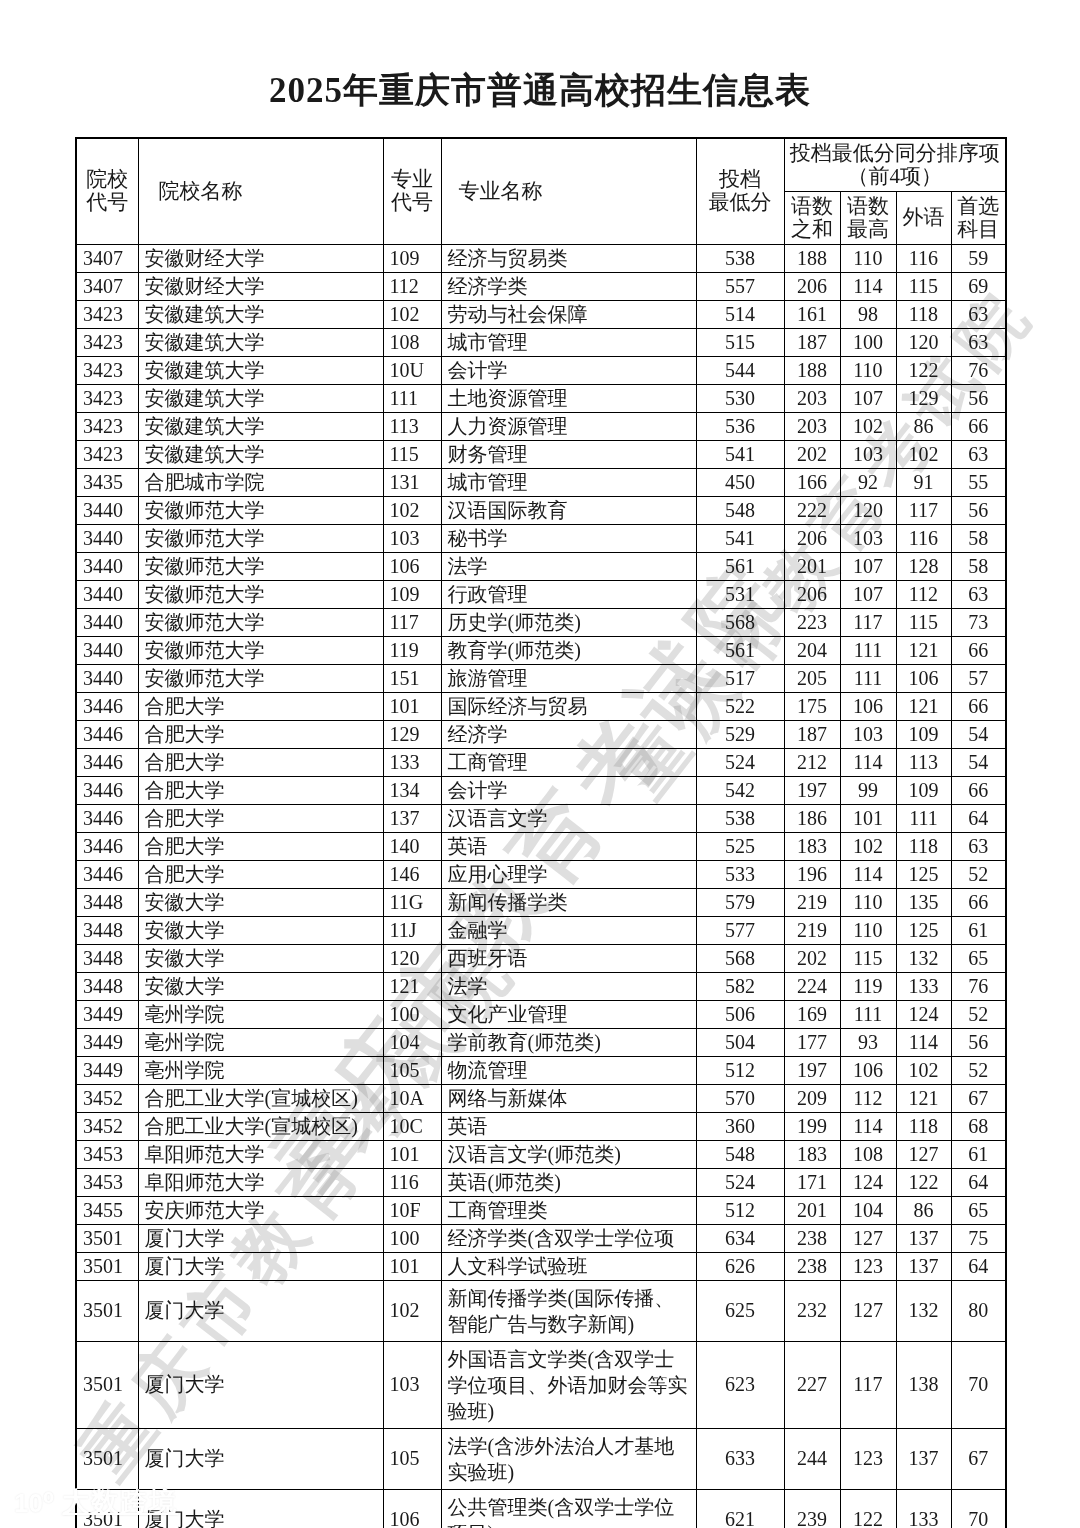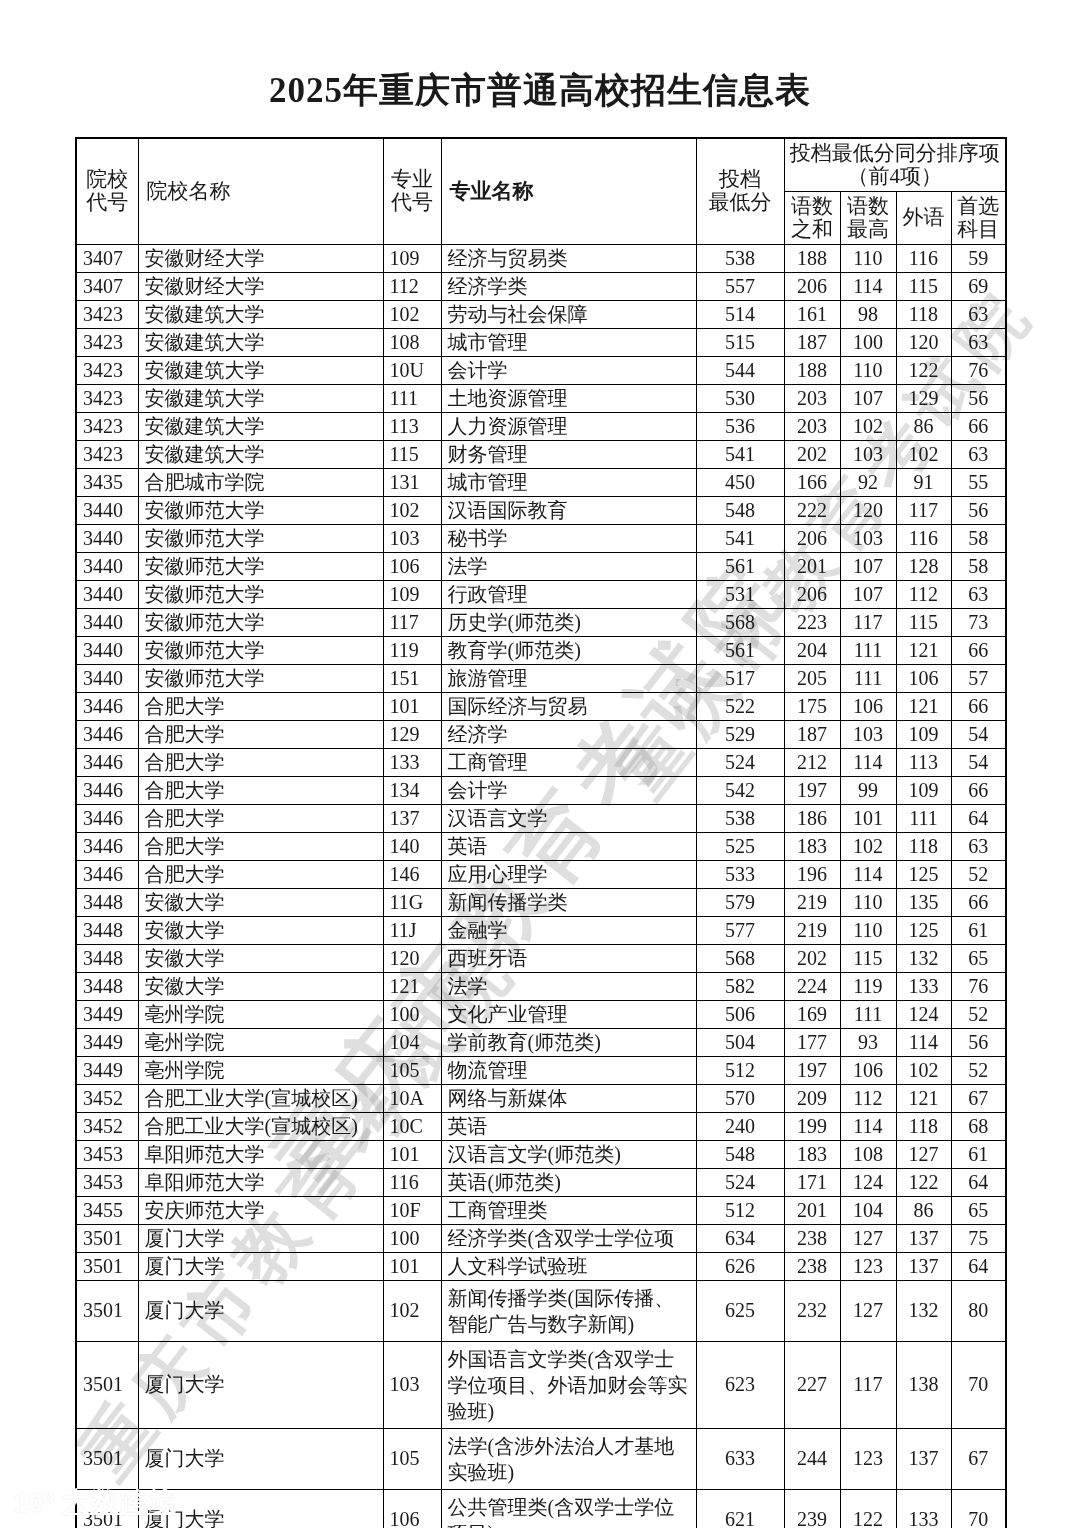--- a/index.html
+++ b/index.html
@@ -170,26 +170,26 @@
         <col class="c-max">
         <col class="c-for">
         <col class="c-pref">
       </colgroup>
       <thead>
         <tr>
           <th rowspan="2" class="vstack">
             <div>院校</div>
             <div>代号</div>
           </th>
-          <th rowspan="2" style="text-align:left;padding-left:8px;">院校名称</th>
+          <th rowspan="2" style="text-align:left;padding-left:20px;">院校名称</th>
           <th rowspan="2" class="vstack">
             <div>专业</div>
             <div>代号</div>
           </th>
-          <th rowspan="2" style="text-align:left;padding-left:8px;font-weight:bold;">专业名称</th>
+          <th rowspan="2" style="text-align:left;padding-left:17px;">专业名称</th>
           <th rowspan="2" class="vstack">
             <div>投档</div>
             <div>最低分</div>
           </th>
           <th colspan="4" class="vstack">
             <div>投档最低分同分排序项</div>
             <div>（前4项）</div>
           </th>
         </tr>
         <tr>
@@ -548,21 +548,21 @@
             <td class="cell-num">209</td>
             <td class="cell-num">112</td>
             <td class="cell-num">121</td>
             <td class="cell-num">67</td>
           </tr>
           <tr>
             <td class="cell-code">3452</td>
             <td class="cell-text">合肥工业大学(宣城校区)</td>
             <td class="cell-code">10C</td>
             <td class="cell-text">英语</td>
-            <td class="cell-num">240</td>
+            <td class="cell-num">360</td>
             <td class="cell-num">199</td>
             <td class="cell-num">114</td>
             <td class="cell-num">118</td>
             <td class="cell-num">68</td>
           </tr>
           <tr>
             <td class="cell-code">3453</td>
             <td class="cell-text">阜阳师范大学</td>
             <td class="cell-code">101</td>
             <td class="cell-text">汉语言文学(师范类)</td>

